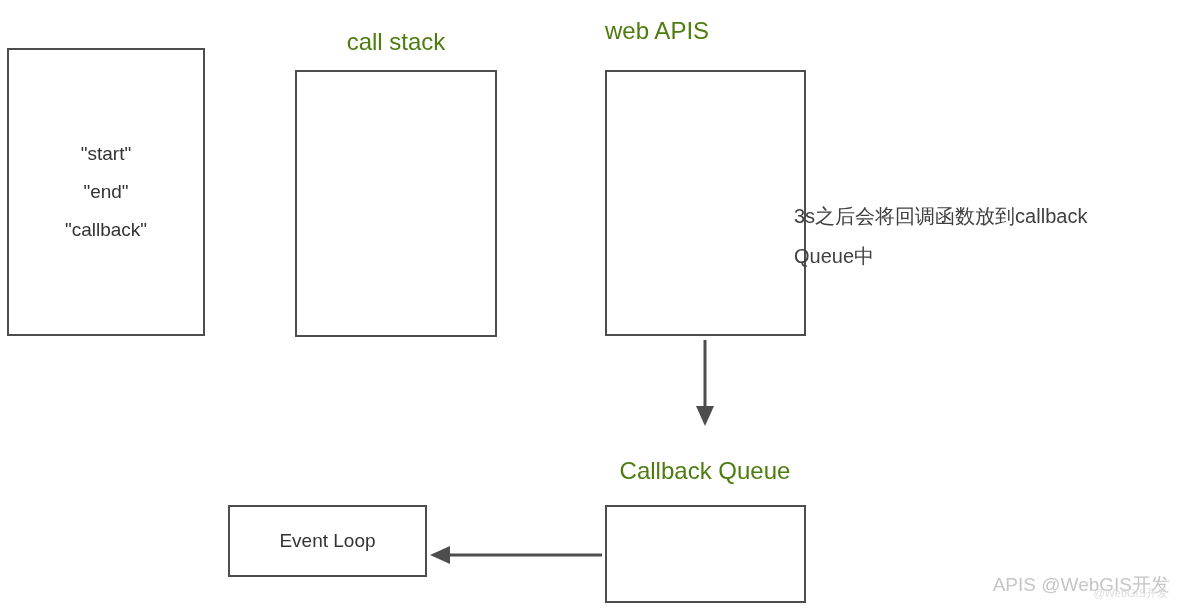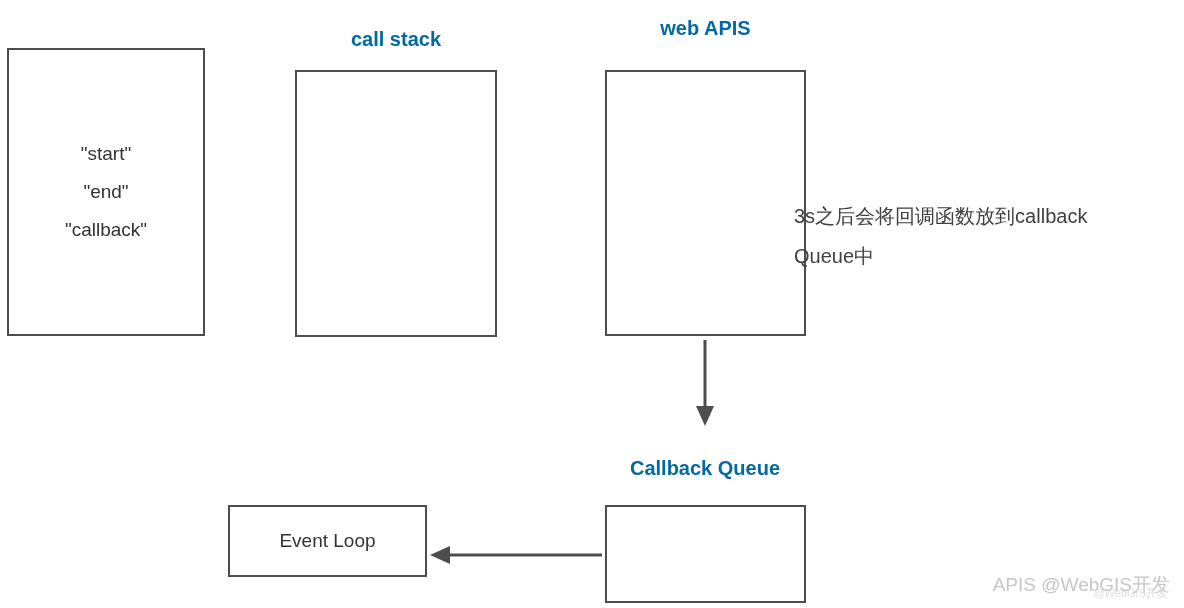--- a/index.html
+++ b/index.html
@@ -48,34 +48,33 @@
   .box-eventloop {
     left: 228px; top: 505px;
     width: 199px; height: 72px;
     display: flex;
     align-items: center;
     justify-content: center;
     font-size: 19px;
   }
   .diagram-label {
     position: absolute;
-    font-size: 20px;
-    color: #0369a1;
+    font-size: 24px;
+    color: #4d7c0f;
     white-space: nowrap;
-    font-weight: bold;
   }
   .label-callstack {
     left: 296px; top: 28px;
     width: 200px;
     text-align: center;
   }
   .label-webapis {
     left: 605px; top: 17px;
     width: 201px;
-    text-align: center;
+    text-align: left;
   }
   .label-callbackqueue {
     left: 565px; top: 457px;
     width: 280px;
     text-align: center;
   }
   .annotation {
     position: absolute;
     left: 794px; top: 196px;
     width: 360px;

